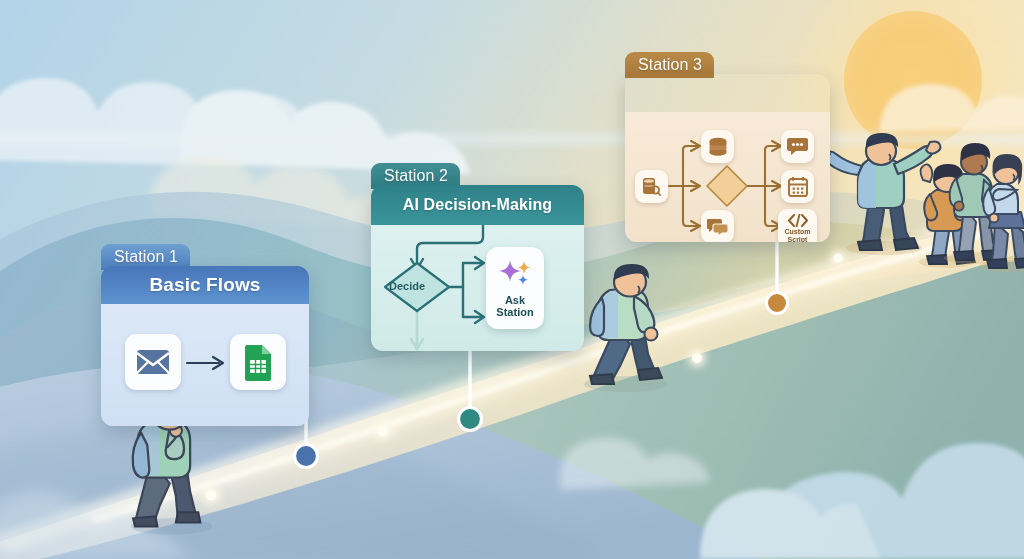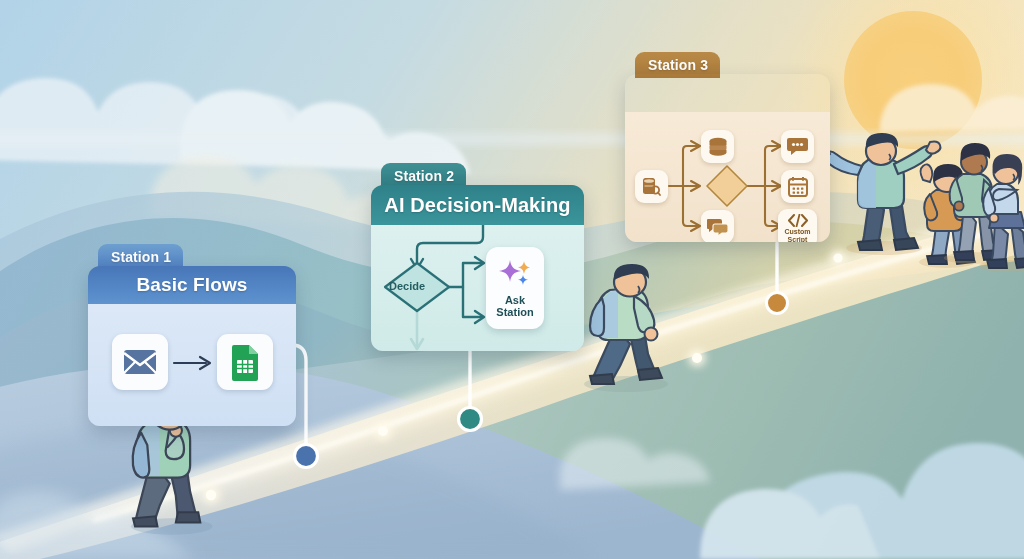--- a/index.html
+++ b/index.html
@@ -11,54 +11,53 @@
   #scene *{box-sizing:border-box;}
   .layer{position:absolute;inset:0;}
   svg.layer{display:block;}
 
   
   .card{position:absolute;}
   .card .tab{
     position:absolute;top:0;left:0;height:26px;padding:0 12px 0 13px;
     display:flex;align-items:center;
     border-radius:9px 9px 0 0;
-    font-size:14px;font-weight:700;color:#fdfdfd;
+    font-size:16px;font-weight:400;color:#fdfdfd;
     letter-spacing:.1px;white-space:nowrap;
     text-shadow:0 1px 2px rgba(0,0,0,.18);
-    margin-left:10px;
   }
   .card .shell{
     position:absolute;left:0;top:22px;right:0;bottom:0;
     border-radius:12px;overflow:hidden;
     box-shadow:0 7px 18px rgba(40,60,80,.22);
   }
   .card .hdr{
     height:38px;display:flex;align-items:center;justify-content:center;
     font-size:19px;font-weight:700;color:#ffffff;letter-spacing:.1px;
     text-shadow:0 1px 2px rgba(0,0,0,.2);white-space:nowrap;
   }
   .card .body{position:absolute;left:0;right:0;top:38px;bottom:0;}
 
   
-  #card1{left:88px;top:244px;width:208px;height:182px;}
+  #card1{left:101px;top:244px;width:208px;height:182px;}
   #card1 .tab{background:linear-gradient(180deg,#6e9fd0,#4f7fc0);}
   #card1 .hdr{background:linear-gradient(180deg,#4876b8,#5d93cf);text-align:center;}
   #card1 .body{background:linear-gradient(180deg,#dce8f7,#cfe0f4);}
   .tile{
     position:absolute;border-radius:11px;background:#fbfcfe;
     box-shadow:0 2px 5px rgba(40,60,90,.18);
     display:flex;align-items:center;justify-content:center;
   }
 
   
   #card2{left:371px;top:163px;width:213px;height:188px;}
   #card2 .tab{background:linear-gradient(180deg,#3f8f93,#2f7d83);}
   #card2 .hdr{background:linear-gradient(180deg,#2f8189,#3b959b);height:40px;}
   #card2 .body{top:40px;background:linear-gradient(180deg,#ddf1ef,#cfeae8);}
-  #card2 .hdr{font-size:20px;}
+  #card2 .hdr{font-size:16px;}
   .dec-label{font-size:11px;font-weight:600;color:#245e63;}
   .gem-box{
     position:absolute;border-radius:12px;background:#fcfdff;
     box-shadow:0 3px 7px rgba(40,80,90,.2);
     display:flex;flex-direction:column;align-items:center;justify-content:center;
   }
   .gem-box .gtext{
     margin-top:6px;font-size:11px;font-weight:700;color:#1f4f56;line-height:1.12;text-align:center;
   }
 

